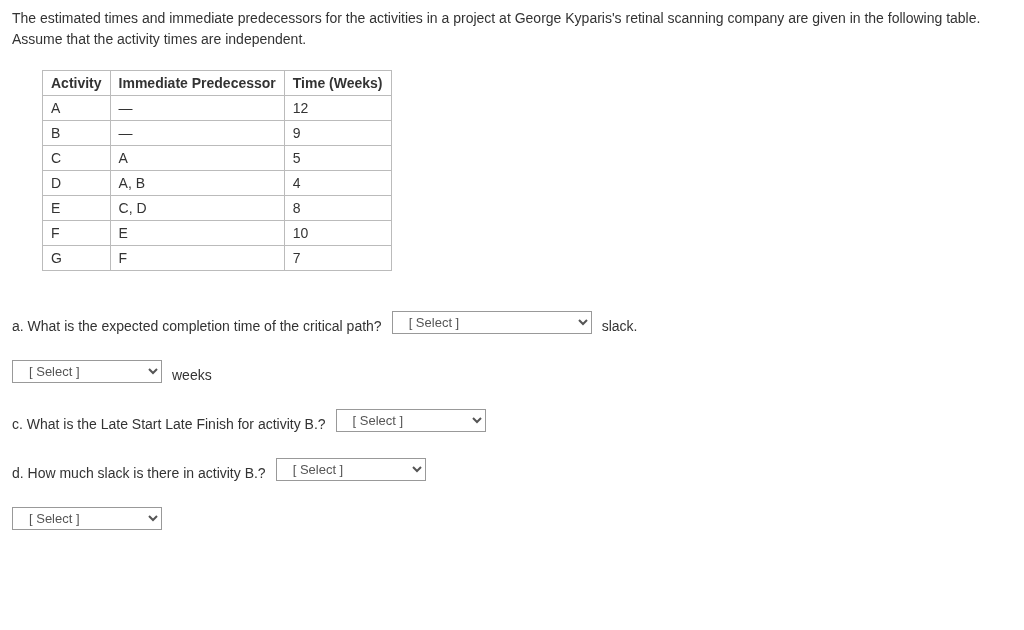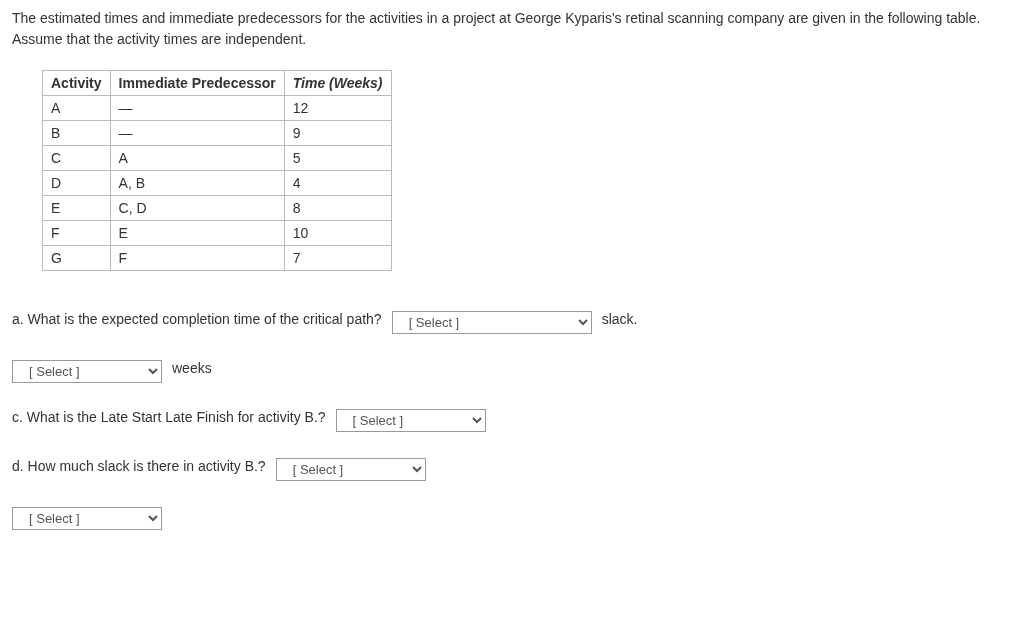--- a/index.html
+++ b/index.html
@@ -24,27 +24,26 @@
     border: 1px solid #bbb;
     padding: 4px 8px;
     text-align: left;
     font-weight: normal;
     vertical-align: bottom;
   }
   table.data th {
     font-weight: bold;
   }
   table.data .time-hdr {
-    font-style: italic;
     font-weight: bold;
     text-align: center;
   }
   .question-row {
     display: flex;
-    align-items: flex-start;
+    align-items: flex-end;
     gap: 10px;
     margin-bottom: 26px;
   }
   .question-row span.qtext {
     white-space: pre;
   }
   select.sel {
     font-size: 13px;
     padding: 2px 12px;
     color: #555;

